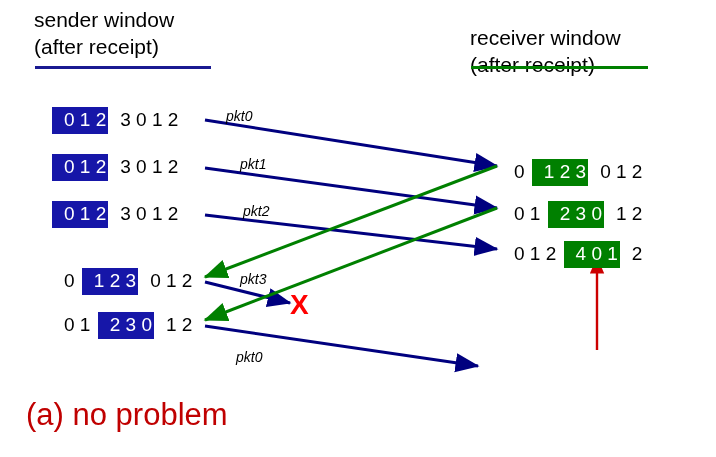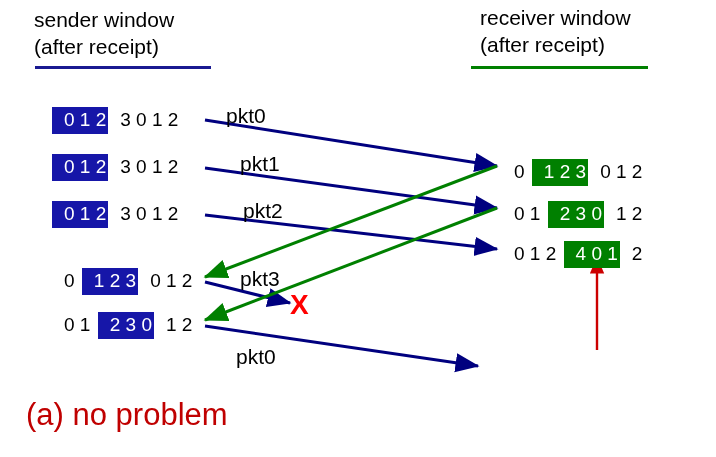--- a/index.html
+++ b/index.html
@@ -16,21 +16,21 @@
     overflow: hidden;
   }
   .hdr {
     position: absolute;
     font-size: 21px;
     line-height: 27px;
     color: #000000;
     white-space: pre;
   }
   #hdr-sender { left: 34px; top: 6px; }
-  #hdr-receiver { left: 470px; top: 4px; margin-left: 10px; }
+  #hdr-receiver { left: 470px; top: 24px; }
   .hdr-rule {
     position: absolute;
     height: 3px;
   }
   #hdr-sender-rule {
     left: 35px; top: 66px; width: 176px;
     background: #191991;
   }
   #hdr-receiver-rule {
     left: 471px; top: 66px; width: 177px;
@@ -50,24 +50,25 @@
     display: inline-block;
     padding: 1px 2px 2px 12px;
   }
   .seqrow span.plain { color: #000000; background: transparent; }
   .seqrow span.winblue { color: #ffffff; background: #1616a8; }
   .seqrow span.wingreen { color: #ffffff; background: #008000; }
 
   
   .pktlabel {
     position: absolute;
-    font-size: 21px;
+    font-size: 14px;
     line-height: 24px;
     color: #000000;
     white-space: pre;
+    font-style: italic;
   }
 
   
   #annotation {
     position: absolute;
     left: 499px;
     top: 352px;
     font-size: 18px;
     line-height: 23px;
     font-style: italic;

